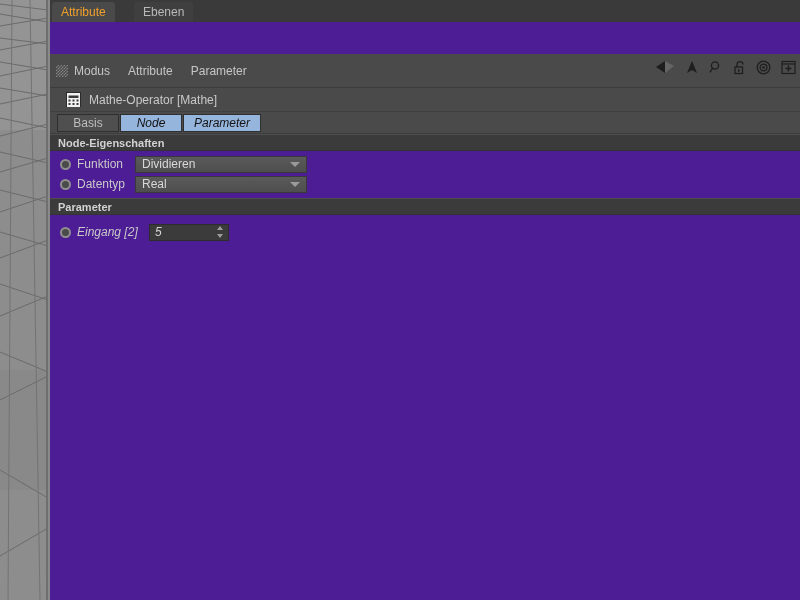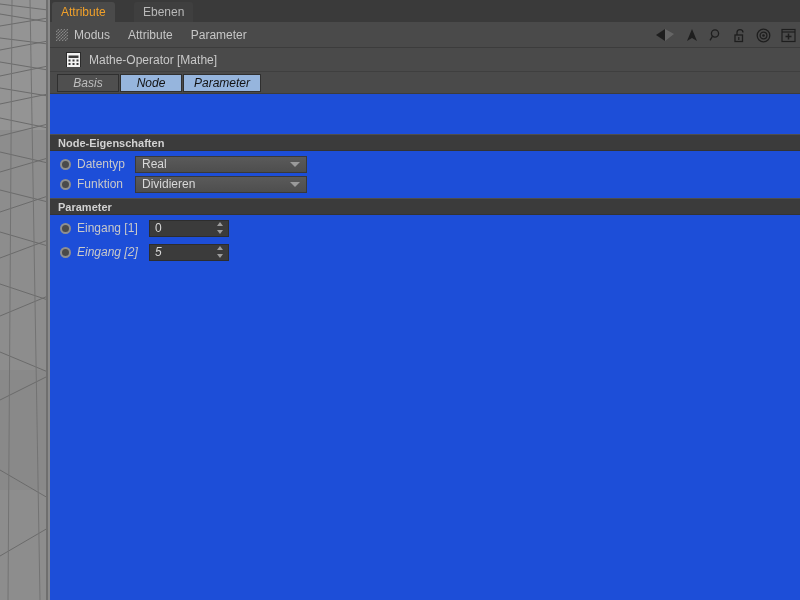--- a/index.html
+++ b/index.html
@@ -20,21 +20,21 @@
   }
   .viewport svg { display:block; }
   .viewport-edge {
     position:absolute; right:0; top:0; width:2px; height:600px;
     background:#6f6f6f;
   }
 
   
   .panel {
     position:absolute; left:50px; top:0; width:750px; height:600px;
-    background:#1d4ed8;
+    background:#4c1d95;
   }
 
   
   .tabstrip {
     position:relative; height:22px; background:#3a3a3a;
   }
   .tab {
     position:absolute; top:2px; height:20px;
     display:flex; align-items:center; justify-content:center;
     padding:0 9px;
@@ -44,23 +44,23 @@
   }
   .tab.active {
     left:2px; background:#4a4a4a; color:#f0a02a;
   }
   .tab.inactive {
     left:84px; background:#3f3f3f; color:#b9b9b9;
   }
 
   
   .menubar {
-    position:relative; height:26px; background:#4a4a4a;
+    position:relative; height:34px; background:#4a4a4a;
     border-bottom:1px solid #3c3c3c;
-    display:flex; align-items:center;
+    display:flex; align-items:center;margin-top:32px;
   }
   .grip {
     width:12px; height:12px; margin-left:6px; margin-right:6px;
     background-image:
       linear-gradient(45deg,#9a9a9a 25%,transparent 25%,transparent 75%,#9a9a9a 75%),
       linear-gradient(45deg,#9a9a9a 25%,transparent 25%,transparent 75%,#9a9a9a 75%);
     background-size:3px 3px;
     background-position:0 0, 1.5px 1.5px;
     opacity:.75;
   }
@@ -91,28 +91,28 @@
     height:22px; background:#4a4a4a;
     display:flex; align-items:center; padding-left:7px;
     border-bottom:1px solid #3c3c3c;
   }
   .mtab {
     height:18px; min-width:62px; padding:0 10px;
     display:flex; align-items:center; justify-content:center;
     font-size:12px; margin-right:1px;
     border:1px solid #2f2f2f;
   }
-  .mtab.off { background:#4f4f4f; color:#bdbdbd;font-style:italic; }
+  .mtab.off { background:#4f4f4f; color:#bdbdbd; }
   .mtab.on  { background:#96b5dd; color:#121212;font-style:italic; }
 
   
   .section {
     height:17px; background:#3b3b3b;
     border-top:1px solid #4e4e4e; border-bottom:1px solid #333;
-    display:flex; align-items:center; padding-left:8px;margin-top:40px;
+    display:flex; align-items:center; padding-left:8px;
   }
   .section-label {
     font-size:11px; font-weight:bold; color:#d2d2d2; white-space:nowrap;
   }
 
   
   .rows { padding-top:3px; }
   .row { height:20px; display:flex; align-items:center; padding-left:10px; }
 
   .radio {
@@ -294,51 +294,40 @@
         <span>Parameter</span>
       </div>
     </div>
 
     <div class="section">
       <span class="section-label">Node-Eigenschaften</span>
     </div>
     <div class="rows">
       <div class="row">
         <span class="radio"></span>
+        <span class="row-label lbl-dd">Funktion</span>
+        <div class="dropdown">
+          <span class="val">Dividieren</span>
+          <span class="dd-arrow"></span>
+        </div>
+      </div>
+      <div class="row">
+        <span class="radio"></span>
         <span class="row-label lbl-dd">Datentyp</span>
         <div class="dropdown">
           <span class="val">Real</span>
           <span class="dd-arrow"></span>
         </div>
       </div>
-      <div class="row">
-        <span class="radio"></span>
-        <span class="row-label lbl-dd">Funktion</span>
-        <div class="dropdown">
-          <span class="val">Dividieren</span>
-          <span class="dd-arrow"></span>
-        </div>
-      </div>
     </div>
 
     <div class="section" style="margin-top:4px;">
       <span class="section-label">Parameter</span>
     </div>
     <div class="rows">
-      <div class="row">
-        <span class="radio"></span>
-        <span class="row-label lbl-pm">Eingang [1]</span>
-        <div class="numfield">
-          <span class="val">0</span>
-          <span class="spin">
-              <i class="up"></i>
-              <i class="dn"></i>
-            </span>
-        </div>
-      </div>
       <div class="row" style="margin-top:4px;font-style:italic;">
         <span class="radio"></span>
         <span class="row-label lbl-pm">Eingang [2]</span>
         <div class="numfield">
           <span class="val">5</span>
           <span class="spin">
               <i class="up"></i>
               <i class="dn"></i>
             </span>
         </div>

